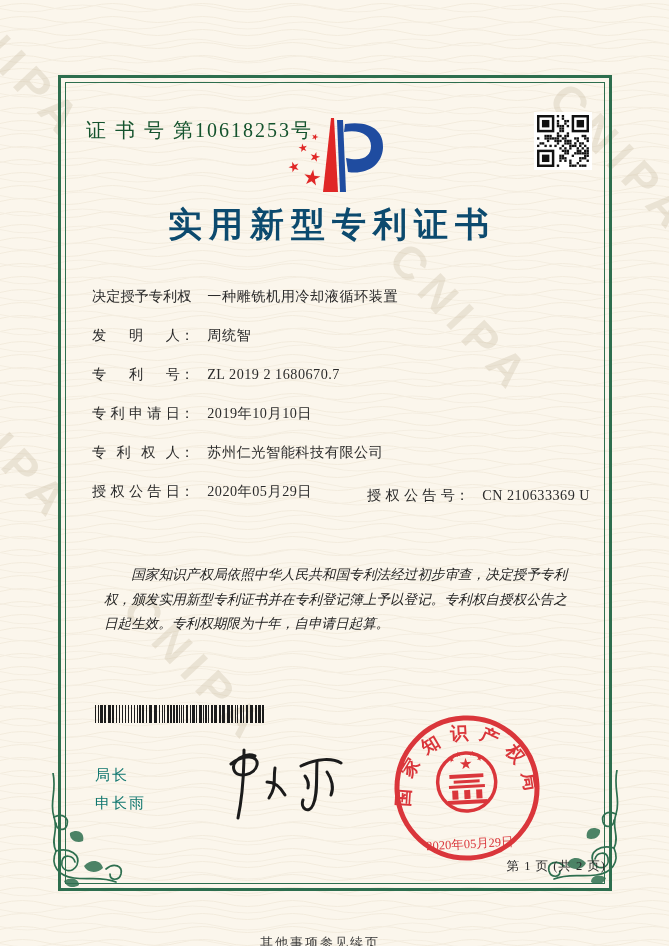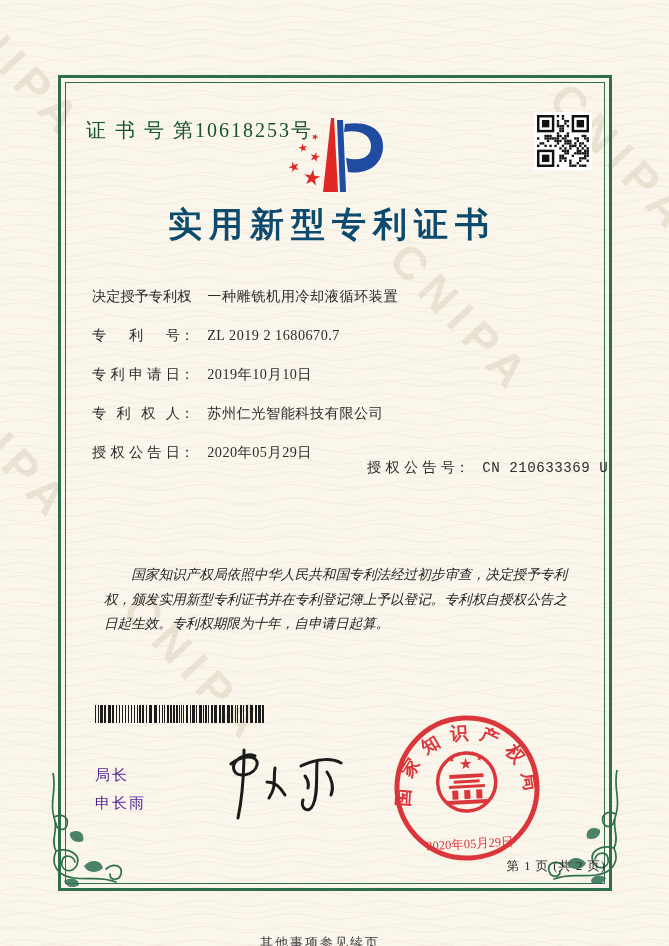--- a/index.html
+++ b/index.html
@@ -22,26 +22,26 @@
   #certno{left:86px;top:117px;font-size:20px;color:#14532d;letter-spacing:2px;z-index:5;}
   #logo{left:282px;top:104px;z-index:5;}
   #qr{left:534px;top:112px;z-index:5;background:#fff;padding:3px;}
   #title{left:58px;top:202px;width:548px;text-align:center;font-size:34px;
       font-weight:bold;color:#0c4a6e;letter-spacing:7px;z-index:5;}
   #fields{left:92px;top:277px;width:500px;z-index:5;font-size:14.2px;color:#2b2b2b;}
   .frow{height:39px;line-height:39px;position:relative;white-space:nowrap;}
   .flabel{display:inline-block;width:88px;text-align:justify;text-align-last:justify;
       vertical-align:top;}
   .fvalue{margin-left:13px;letter-spacing:.5px;}
-  .grant2{position:absolute;left:275px;top:16px;font-family:Liberation Mono, monospace;}
+  .grant2{position:absolute;left:275px;top:4px;}
   #paras{left:92px;top:551px;width:487px;z-index:5;}
   #paras p{margin:12px;font-size:13.6px;line-height:24.5px;color:#222;
       text-align:justify;text-indent:2em;font-style:italic;}
   #barcode{left:95px;top:705px;z-index:5;}
-  #sigblock{left:95px;top:761px;z-index:6;font-size:15px;color:#4c1d95;}
+  #sigblock{left:95px;top:761px;z-index:6;font-size:15px;color:#0f766e;}
   #sigblock div{height:28px;line-height:28px;letter-spacing:2px;}
   #signature{left:205px;top:742px;z-index:6;}
   #seal{left:387px;top:708px;z-index:7;opacity:.93;transform:rotate(-3deg);}
   #pageinfo{left:58px;top:858px;width:548px;text-align:right;font-size:12.5px;
       color:#2b2b2b;letter-spacing:1px;z-index:5;}
   #contnote{left:46px;top:902px;width:548px;text-align:center;font-size:13px;
       color:#3a3a3a;letter-spacing:2px;z-index:5;margin-top:32px;}
   .flourish{z-index:4;}
 </style>
 </head>
@@ -250,20 +250,23 @@
     <rect x="4.9523809523809526" y="39.61904761904762" width="7.428571428571429" height="7.428571428571429" fill="#111"></rect>
   </svg>
 
 <div id="title" class="abs">实用新型专利证书</div>
 
 <div id="fields" class="abs">
   <div class="frow">
     <span class="flabel">决定授予专利权</span><span>：</span><span class="fvalue">一种雕铣机用冷却液循环装置</span>
   </div>
   <div class="frow">
+    <span class="flabel">发明人</span><span>：</span><span class="fvalue">周统智</span>
+  </div>
+  <div class="frow">
     <span class="flabel">专利号</span><span>：</span><span class="fvalue">ZL 2019 2 1680670.7</span>
   </div>
   <div class="frow">
     <span class="flabel">专利申请日</span><span>：</span><span class="fvalue">2019年10月10日</span>
   </div>
   <div class="frow">
     <span class="flabel">专利权人</span><span>：</span><span class="fvalue">苏州仁光智能科技有限公司</span>
   </div>
   <div class="frow">
     <span class="flabel">授权公告日</span><span>：</span><span class="fvalue">2020年05月29日</span>

